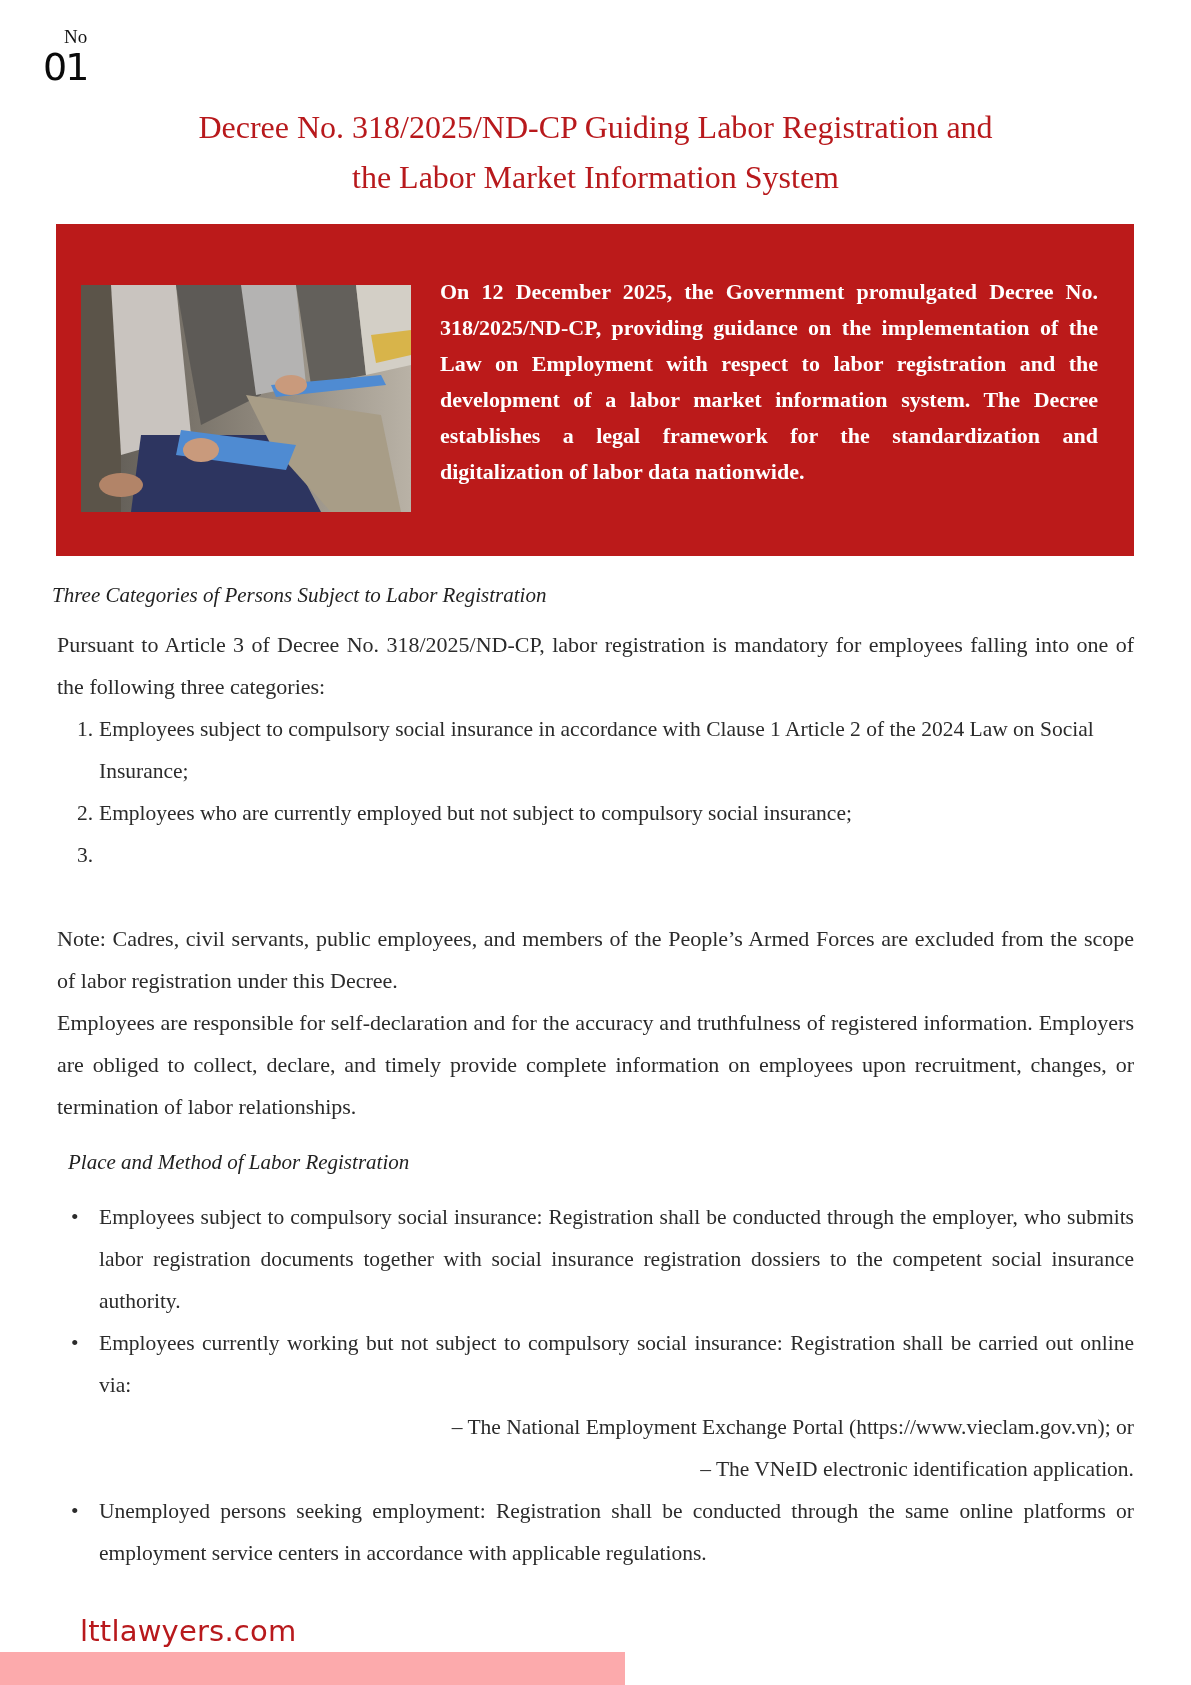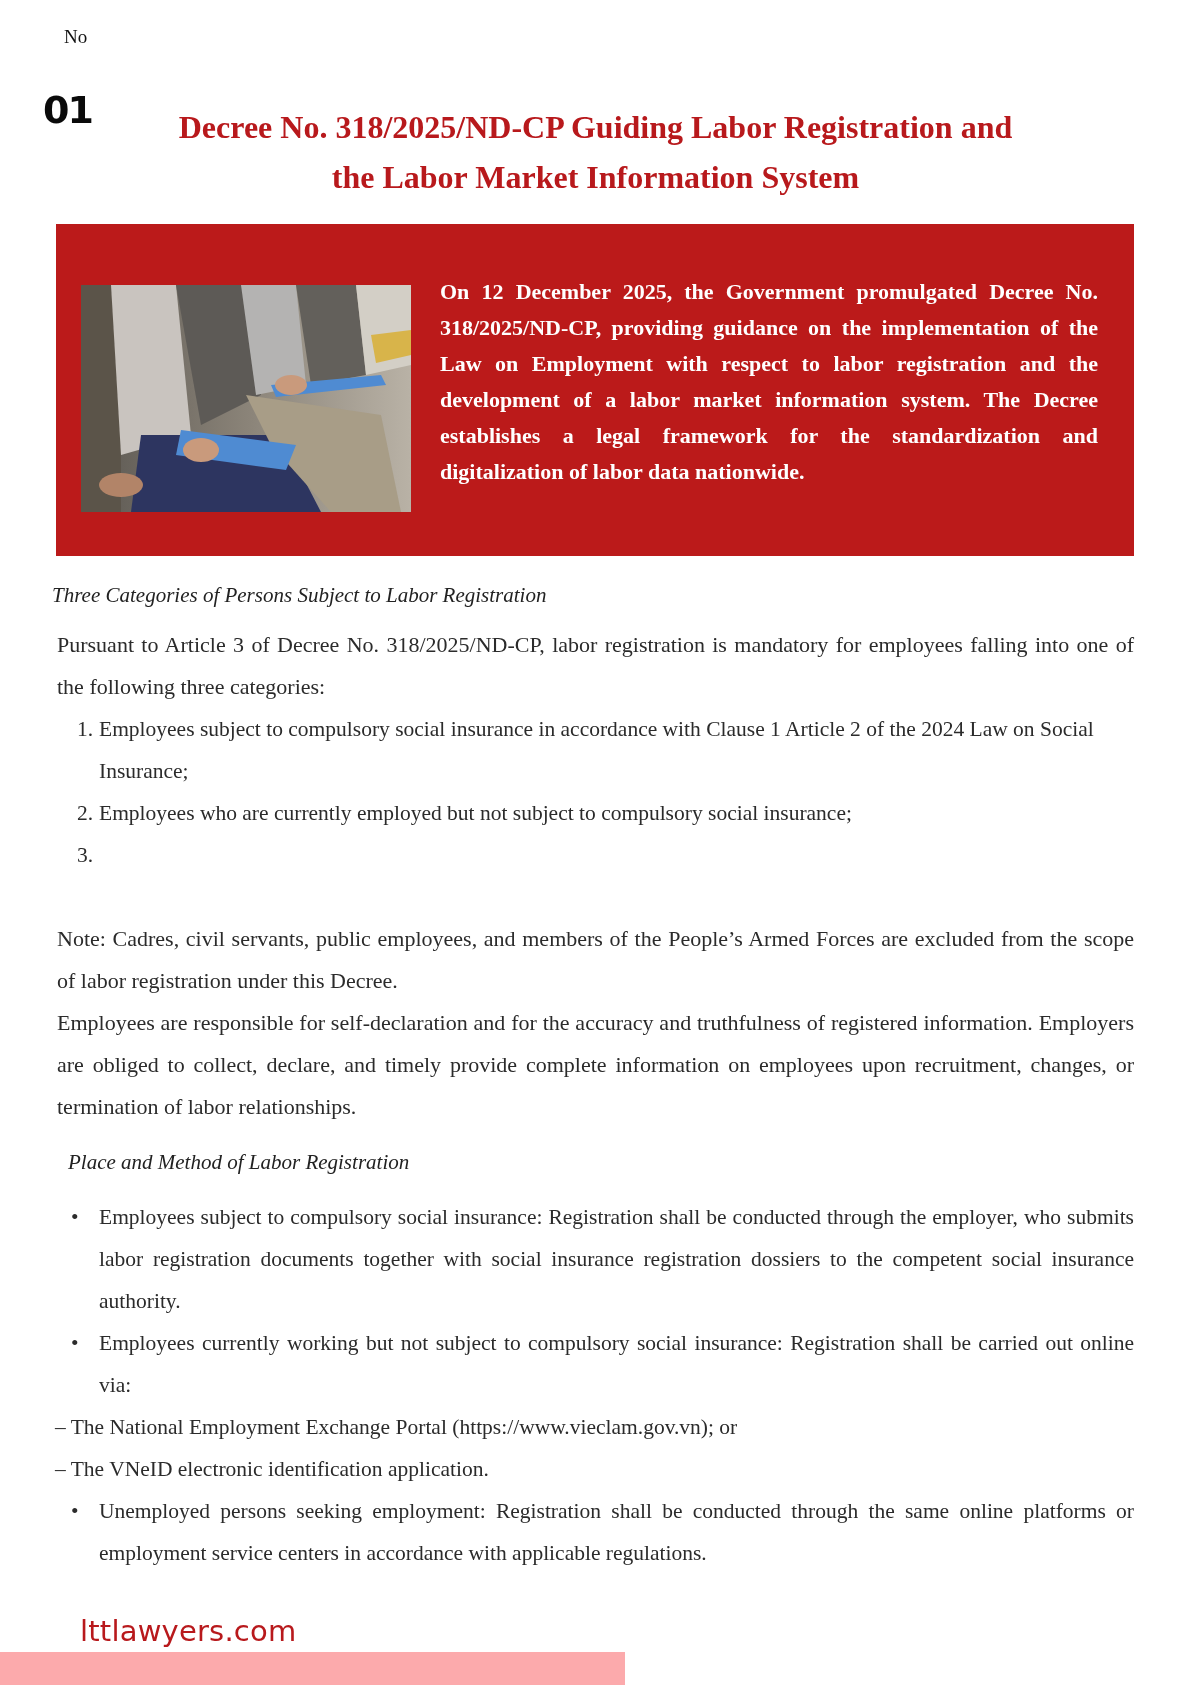--- a/index.html
+++ b/index.html
@@ -1,43 +1,43 @@
 <!DOCTYPE html>
 <html><head>
   <meta charset="utf-8">
   <style>
     * { box-sizing: border-box; margin: 0; padding: 0; }
     html, body { width: 1191px; height: 1685px; background: #ffffff; overflow: hidden; }
     body { position: relative; font-family: "Liberation Serif", "DejaVu Serif", serif; color: #2a2a2a; }
 
     .no-label { position: absolute; left: 64px; top: 26px; font-size: 19px; color: #111; }
-    .no-number { position: absolute; left: 43px; top: 48px; font-family: "DejaVu Sans", sans-serif; font-weight: bold; font-size: 38px; letter-spacing: -2px; color: #0a0a0a; line-height: 1; margin-top: 43px; }
+    .no-number { position: absolute; left: 43px; top: 48px; font-family: "DejaVu Sans", sans-serif; font-weight: normal; font-size: 38px; letter-spacing: -2px; color: #0a0a0a; line-height: 1; }
 
-    .title { position: absolute; left: 60px; width: 1071px; top: 102px; text-align: center; color: #b8191c; font-weight: bold; font-size: 32px; line-height: 50px; }
+    .title { position: absolute; left: 60px; width: 1071px; top: 102px; text-align: center; color: #b8191c; font-weight: normal; font-size: 32px; line-height: 50px; }
 
     .intro-box { position: absolute; left: 56px; top: 224px; width: 1078px; height: 332px; background: #bb1a1a; }
     .intro-photo { position: absolute; left: 25px; top: 61px; width: 330px; height: 227px; overflow: hidden; background: #6d6b68; }
     .intro-text { position: absolute; left: 384px; top: 50px; width: 658px; color: #ffffff; font-weight: bold; font-size: 22px; line-height: 36px; text-align: justify; }
 
     .section-heading { position: absolute; font-style: italic; font-weight: normal; font-size: 21px; color: #222; }
     .h1 { left: 52px; top: 583px; }
     .h2 { left: 68px; top: 1150px; }
 
     .body-text { position: absolute; left: 57px; width: 1077px; font-size: 22px; line-height: 42px; color: #2b2b2b; text-align: justify; }
     .p-intro { top: 624px; }
     .ol { position: absolute; left: 57px; top: 708px; width: 1077px; font-size: 21.5px; line-height: 42px; color: #2b2b2b; }
     .ol-item { position: relative; padding-left: 42px; }
     .ol-num { position: absolute; left: 20px; top: 0; }
     .p-note { top: 918px; }
     .p-resp { top: 1002px; }
 
     .ul { position: absolute; left: 57px; top: 1196px; width: 1077px; font-size: 21.5px; line-height: 42px; color: #2b2b2b; }
     .ul-item { position: relative; padding-left: 42px; text-align: justify; }
     .bullet { position: absolute; left: 14px; top: 0; }
-    .dash-item { position: relative; padding-left: 0; margin-left: -2px; }
+    .dash-item { position: relative; padding-left: 0; margin-left: -2px; text-align: right; }
 
     .footer-site { position: absolute; left: 80px; top: 1614px; font-family: "DejaVu Sans", sans-serif; font-size: 29px; color: #b8191c; letter-spacing: 0.2px; }
     .footer-bar { position: absolute; left: 0; top: 1652px; width: 625px; height: 33px; background: #fcaaac; }
   </style>
 </head>
 <body>
 
 <div class="no-label">No</div>
 <div class="no-number">01</div>
 

